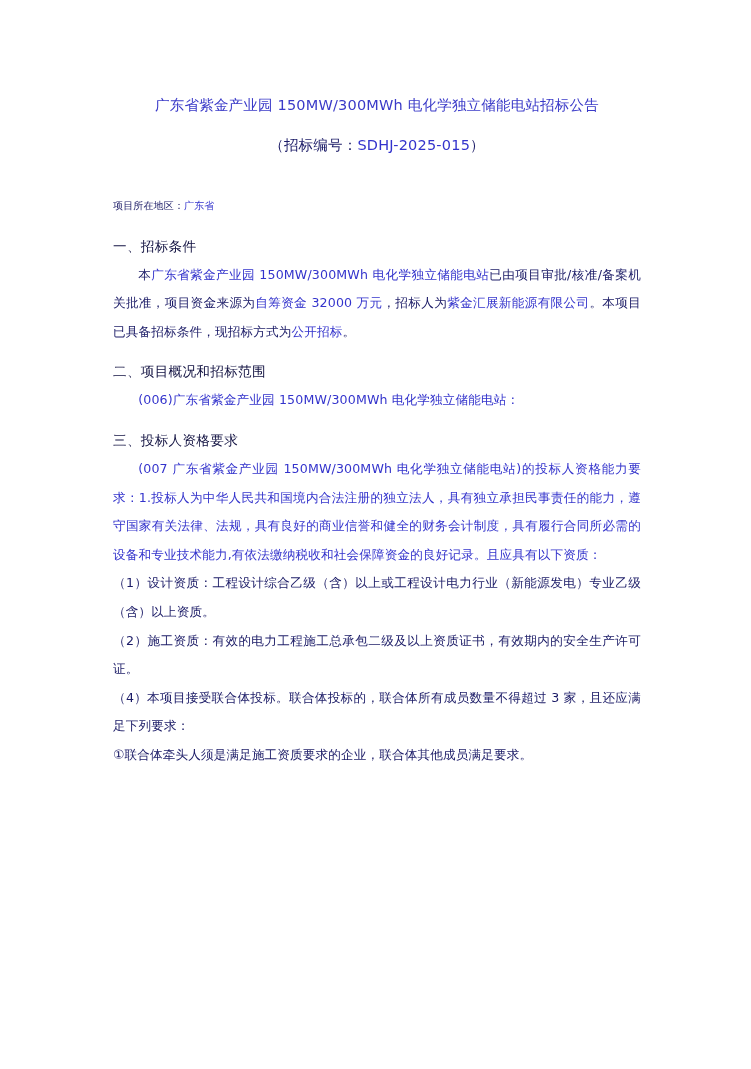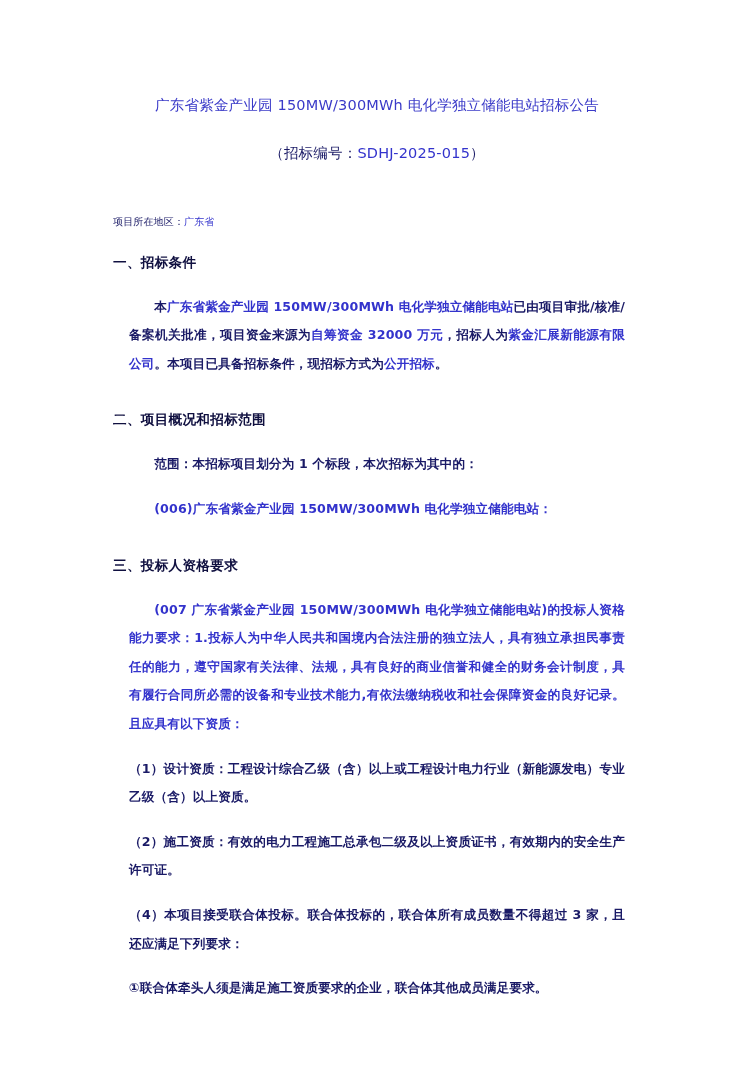--- a/index.html
+++ b/index.html
@@ -33,44 +33,43 @@
     padding-top: 92px;
     text-align: center;
     font-size: 14.5px;
     font-weight: normal;
     line-height: 26px;
     color: #3a3ac8;
     letter-spacing: 0.2px;
     white-space: nowrap;
   }
   .doc-subtitle {
-    margin: 12px;
+    margin: 4px;
     padding-top: 10px;
     text-align: center;
     font-size: 14.5px;
     line-height: 26px;
     color: #1a1a66;
     letter-spacing: 0.2px;
   }
   .para {
     font-size: 12.6px;
     line-height: 28.6px;
     color: #1a1a66;
     letter-spacing: 0.15px;
     text-align: justify;
     text-justify: inter-ideograph;
-    margin: 16px;
-    font-weight: bold;
+    margin: 0;
   }
   .indent { text-indent: 2em; }
   .blue { color: #3333cc; }
   .heading {
     font-size: 13.6px;
     line-height: 30px;
-    font-weight: bold;
+    font-weight: normal;
     color: #101040;
     letter-spacing: 0.3px;
     white-space: nowrap;
     margin: 0;
   }
   .gap-sm { height: 10px; }
   .gap-lg { height: 30px; }
   .loc-line {
     font-size: 10px;
     line-height: 28.6px;
@@ -101,23 +100,20 @@
 
     <h2 class="heading">一、招标条件</h2>
     <p class="para indent">
       <span>本</span><span class="blue">广东省紫金产业园 150MW/300MWh 电化学独立储能电站</span><span>已由项目审批/核准/备案机关批准，项目资金来源为</span><span class="blue">自筹资金 32000 万元</span><span>，招标人为</span><span class="blue">紫金汇展新能源有限公司</span><span>。本项目已具备招标条件，现招标方式为</span><span class="blue">公开招标</span><span>。</span>
     </p>
 
     <div class="gap-sm"></div>
 
     <h2 class="heading">二、项目概况和招标范围</h2>
     <p class="para indent">
-      <span>范围：</span><span>本招标项目划分为 1 个标段，本次招标为其中的：</span>
-    </p>
-    <p class="para indent">
       <span class="blue">(006)广东省紫金产业园 150MW/300MWh 电化学独立储能电站：</span>
     </p>
 
     <div class="gap-sm"></div>
 
     <h2 class="heading">三、投标人资格要求</h2>
     <p class="para indent">
       <span class="blue">(007 广东省紫金产业园 150MW/300MWh 电化学独立储能电站)</span><span class="blue">的投标人资格能力要求：1.投标人为中华人民共和国境内合法注册的独立法人，具有独立承担民事责任的能力，遵守国家有关法律、法规，具有良好的商业信誉和健全的财务会计制度，具有履行合同所必需的设备和专业技术能力,有依法缴纳税收和社会保障资金的良好记录。且应具有以下资质：</span>
     </p>
     <p class="para">（1）设计资质：工程设计综合乙级（含）以上或工程设计电力行业（新能源发电）专业乙级（含）以上资质。</p>

